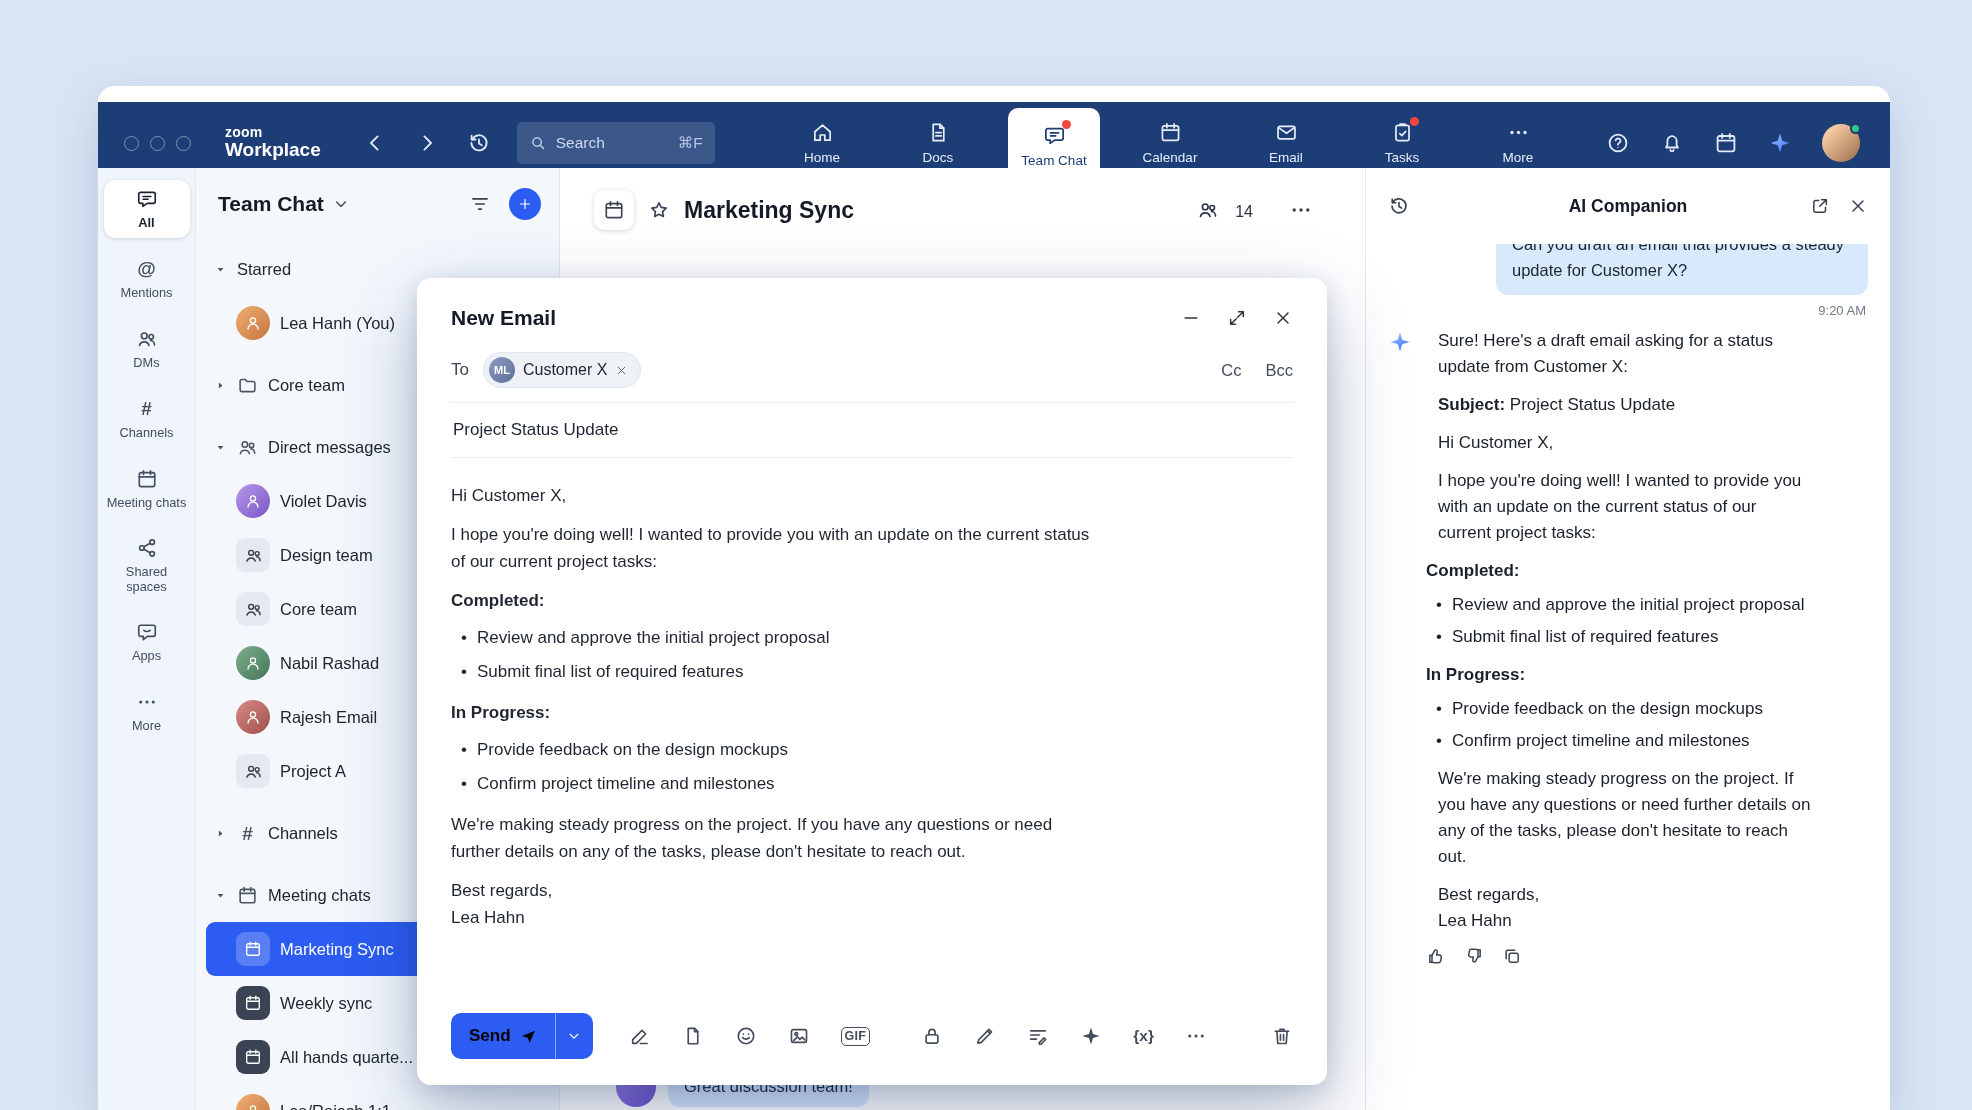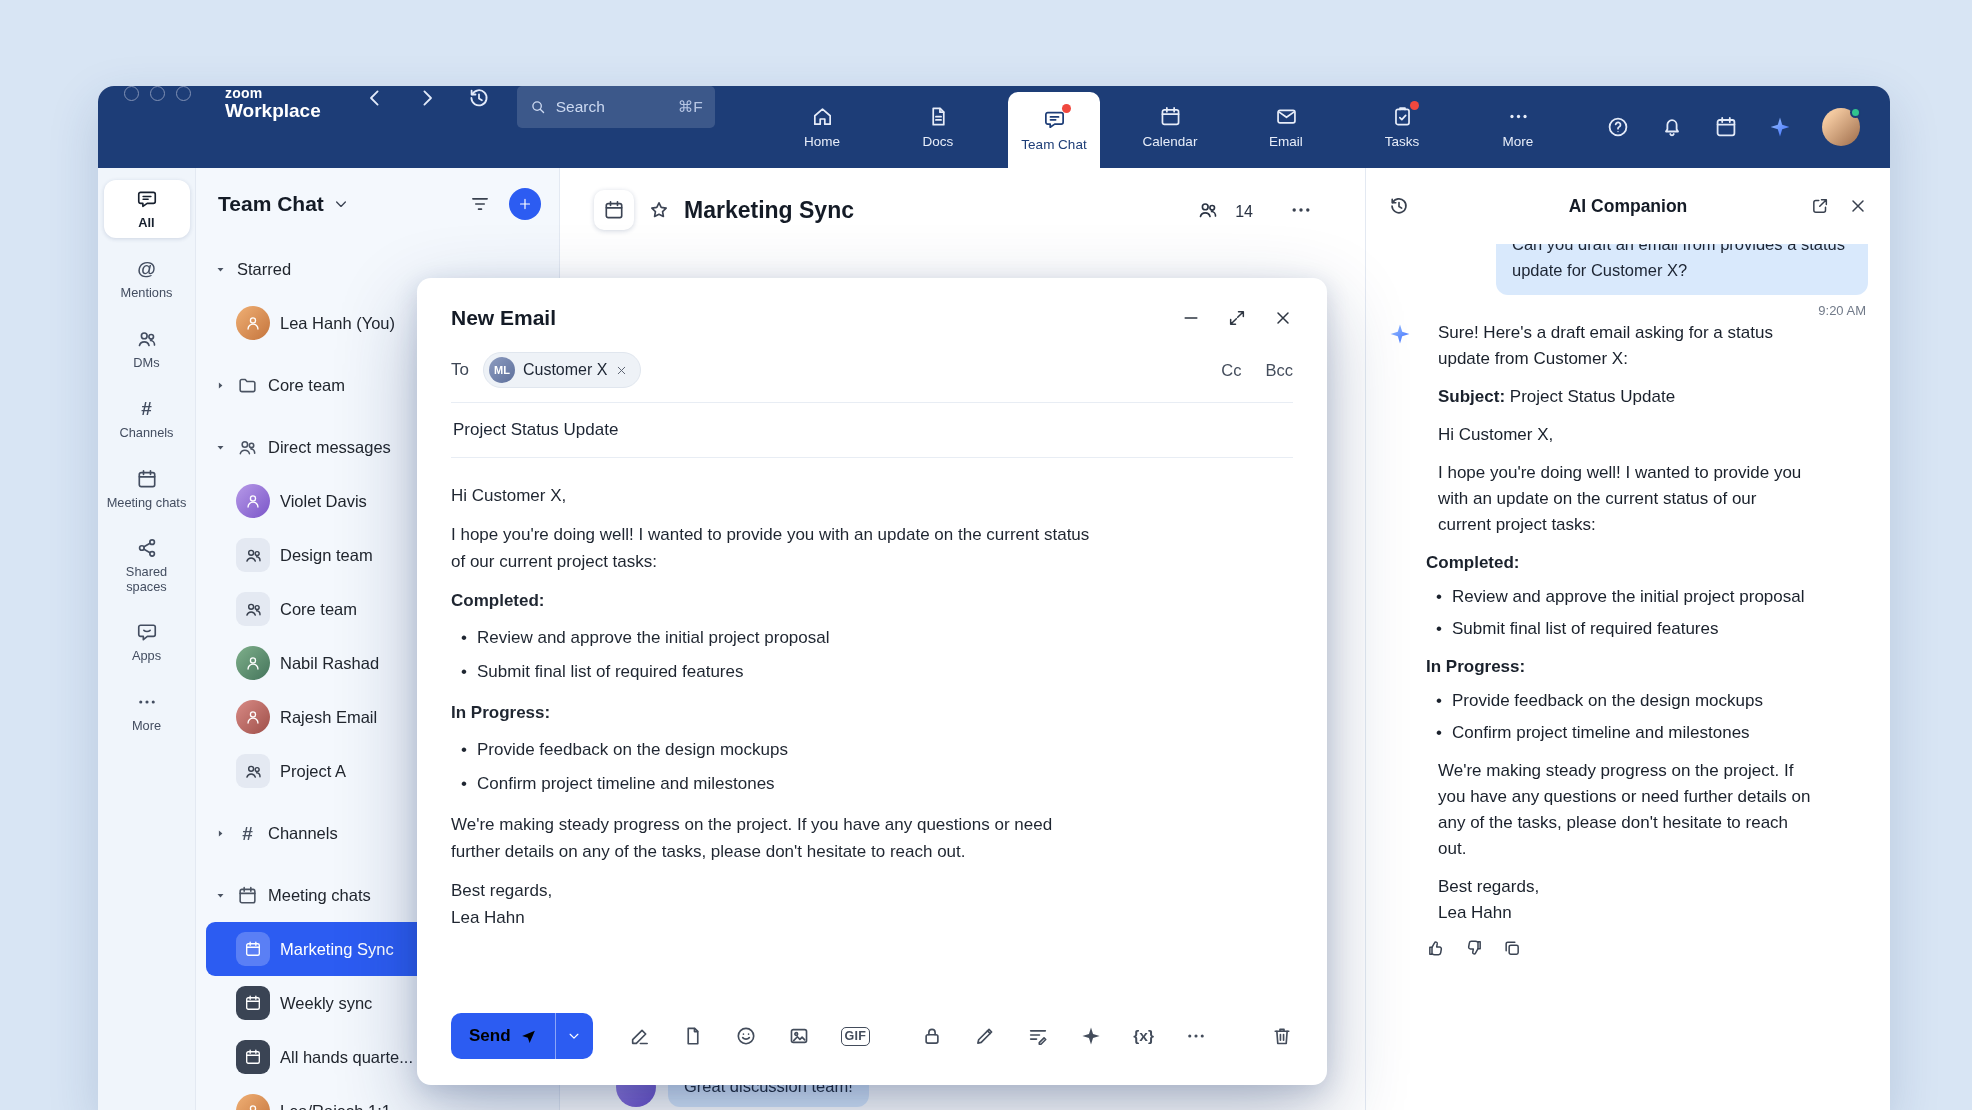--- a/index.html
+++ b/index.html
@@ -6,21 +6,21 @@
   html,body{width:1972px;height:1110px}
   body{background:#d8e5f4;font-family:"Liberation Sans",sans-serif;color:#1d2533;position:relative;overflow:hidden}
   .ic{display:inline-flex;flex:0 0 auto}
   .ic svg{width:100%;height:100%;display:block}
   .tic{font-weight:600;line-height:1;display:inline-flex;align-items:center;justify-content:center;width:100%;height:100%;font-size:19px}
 
   
   .window{position:absolute;left:98px;top:86px;width:1792px;height:1024px;background:#fff;border-radius:16px 16px 0 0;box-shadow:0 18px 50px rgba(30,60,120,.18);overflow:hidden}
 
   
-  .topbar{position:absolute;left:0;right:0;top:0;height:82px;background:#1d3d77;display:flex;color:#e9eefb}
+  .topbar{position:absolute;left:0;right:0;top:16px;height:82px;background:#1d3d77;display:flex;align-items:center;color:#e9eefb}
   .traffic{display:flex;gap:11px;margin-left:26px}
   .tl{width:15px;height:15px;border-radius:50%;border:1.6px solid #8091b4}
   .logo{margin-left:34px;display:flex;flex-direction:column;line-height:1.08;color:#fff}
   .logo-top{font-size:14px;font-weight:700;letter-spacing:.2px}
   .logo-bottom{font-size:19px;font-weight:700}
   .tb-btn{width:24px;height:24px;color:#e2eafa;cursor:pointer}
   .tb-back{margin-left:42px}.tb-fwd{margin-left:28px}.tb-hist{margin-left:28px}
   .search{margin-left:26px;width:198px;height:42px;border-radius:5px;background:rgba(255,255,255,.14);display:flex;align-items:center;padding:16px 12px;gap:9px;font-size:15.5px;color:#ccd9f1;cursor:text}
   .search .ic{width:18px;height:18px}
   .search-sc{margin-left:auto;color:#b7c6e4}
@@ -93,21 +93,21 @@
 
   
   .aipanel{position:absolute;left:1267px;top:82px;bottom:0;width:525px;background:#fff;border-left:1px solid #e3e9f2;display:flex;flex-direction:column}
   .ai-head{height:76px;display:flex;align-items:center;padding:0 22px;position:relative;background:#fff;z-index:2;flex:0 0 auto}
   .ai-hist{width:22px;height:22px;color:#39414f;cursor:pointer}
   .ai-title{position:absolute;left:50%;transform:translateX(-50%);font-size:17.5px;font-weight:700;color:#141b26}
   .ai-head-right{margin-left:auto;display:flex;gap:18px;color:#39414f}
   .ai-head-right .ic{width:20px;height:20px;cursor:pointer}
   .ai-body{flex:1;overflow:hidden;padding:0 22px;display:flex;flex-direction:column}
   .ai-user{margin-left:auto;margin-top:-24px;max-width:372px;background:#d9e9fc;border-radius:12px;padding:12px 16px;font-size:16.5px;line-height:25.5px;color:#1d2533}
-  .ai-time{text-align:right;font-size:13px;color:#717a89;margin:8px 2px 2px}
+  .ai-time{text-align:right;font-size:13px;color:#717a89;margin:8px 2px 10px}
   .ai-answer{display:flex;gap:14px;align-items:flex-start}
   .ai-spark{width:24px;height:24px;margin-top:2px}
   .ai-text{width:400px;font-size:17px;line-height:26px;color:#1a212c}
   .ai-text p{margin:0 12px 12px}
   .blabel{font-weight:700}
   .ai-text .plabel{margin:2px 0 8px}
   .ai-text ul{list-style:none;margin:0 0 12px;padding:0}
   .ai-text li{position:relative;padding-left:26px;margin-bottom:6px}
   .ai-text li::before{content:"•";position:absolute;left:10px;top:0}
   .ai-feedback{display:flex;gap:18px;margin-top:12px;color:#3b4453}
@@ -648,21 +648,21 @@
             </svg>
           </span>
         <span class="ic">
             <svg viewBox="0 0 24 24" fill="none" stroke="currentColor" stroke-width="1.8" stroke-linecap="round" stroke-linejoin="round">
               <path d="m6 6 12 12M18 6 6 18"></path>
             </svg>
           </span>
       </div>
     </div>
     <div class="ai-body">
-      <div class="ai-user">Can you draft an email from provides a status update for Customer X?</div>
+      <div class="ai-user">Can you draft an email that provides a steady update for Customer X?</div>
       <div class="ai-time">9:20 AM</div>
       <div class="ai-answer">
         <span class="ic ai-spark">
             <svg viewBox="0 0 24 24">
               <defs>
                 <linearGradient id="sg1" x1="0" y1="0" x2="1" y2="1">
                   <stop offset="0" stop-color="#9ec5ff"></stop>
                   <stop offset="1" stop-color="#3b6cff"></stop>
                 </linearGradient>
               </defs>

